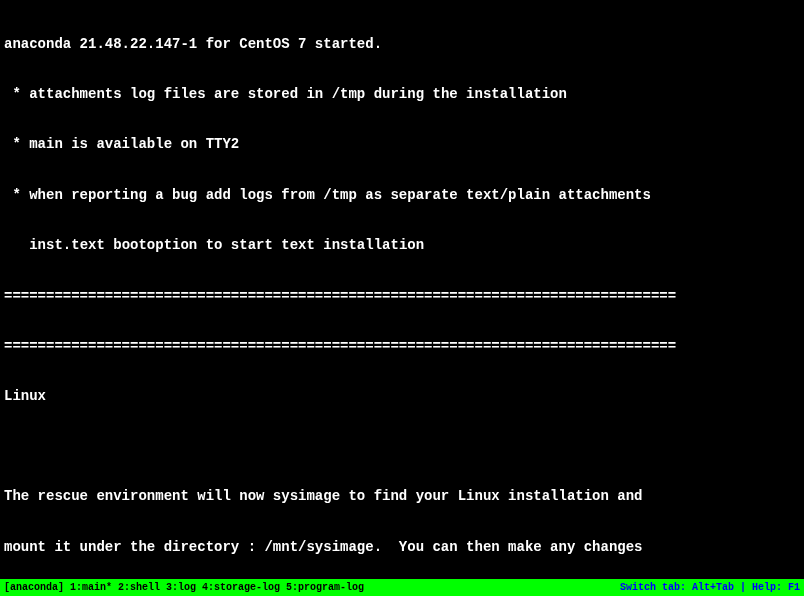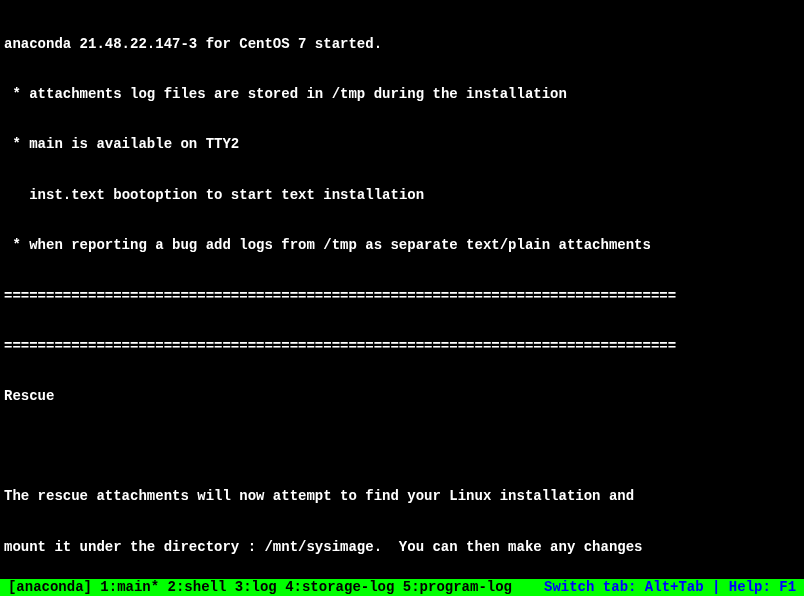--- a/index.html
+++ b/index.html
@@ -27,45 +27,45 @@
       min-height: 16px;
     }
     .status-bar {
       position: absolute;
       bottom: 0;
       left: 0;
       right: 0;
       background: #00ff00;
       color: #000;
       display: flex;
-      justify-content: center;
-      font-size: 14px;
+      justify-content: space-between;
+      font-size: 10px;
       padding: 0 4px;
       height: 17px;
       line-height: 17px;
     }
     .status-right {
       color: #0000ff;
       margin-left: 32px;
     }
   </style>
 </head>
 <body>
 
 <div class="terminal-content">
-  <div class="line">anaconda 21.48.22.147-3 for CentOS 7 started.</div>
+  <div class="line">anaconda 21.48.22.147-1 for CentOS 7 started.</div>
   <div class="line"> * attachments log files are stored in /tmp during the installation</div>
   <div class="line"> * main is available on TTY2</div>
+  <div class="line"> * when reporting a bug add logs from /tmp as separate text/plain attachments</div>
   <div class="line">   inst.text bootoption to start text installation</div>
-  <div class="line"> * when reporting a bug add logs from /tmp as separate text/plain attachments</div>
   <div class="line">================================================================================</div>
   <div class="line">================================================================================</div>
-  <div class="line">Rescue</div>
+  <div class="line">Linux</div>
   <div class="line"></div>
-  <div class="line">The rescue attachments will now attempt to find your Linux installation and</div>
+  <div class="line">The rescue environment will now sysimage to find your Linux installation and</div>
   <div class="line">mount it under the directory : /mnt/sysimage.  You can then make any changes</div>
   
   
   
   
   
   
   
   
   

